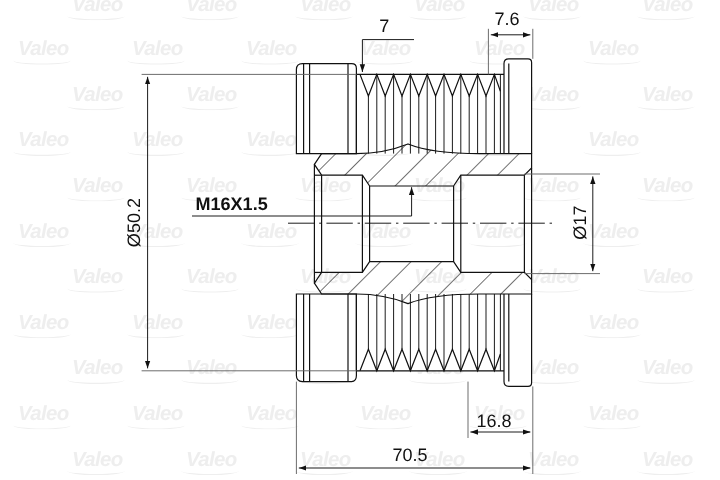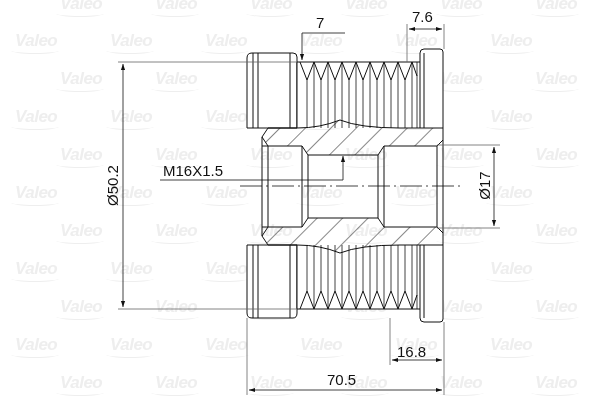--- a/index.html
+++ b/index.html
@@ -209,19 +209,19 @@
 
     <line x1="390" y1="318" x2="390" y2="365" stroke="#666"></line>
     <line x1="444" y1="322" x2="444" y2="395" stroke="#666"></line>
     <line x1="392" y1="360" x2="442" y2="360" marker-start="url(#arr)" marker-end="url(#arr)"></line>
 
     <line x1="247" y1="318" x2="247" y2="395" stroke="#666"></line>
     <line x1="249" y1="390" x2="442" y2="390" marker-start="url(#arr)" marker-end="url(#arr)"></line>
   </g>
 </svg>
 
-<div class="dim-text" style="left:163px; top:163px;">M16X1.5</div>
+<div class="dim-text" style="left:163px; top:163px;font-weight:bold;">M16X1.5</div>
 <div class="dim-text" style="left:316px; top:15px;">7</div>
 <div class="dim-text" style="left:412px; top:9px;text-align:center;">7.6</div>
 <div class="dim-text" style="left:397px; top:344px;">16.8</div>
 <div class="dim-text" style="left:327px; top:372px;">70.5</div>
 <div class="dim-text vert" style="left:86px; top:178px; width:52px; text-align:center;">Ø50.2</div>
 <div class="dim-text vert" style="left:464px; top:178px; width:40px; text-align:center;">Ø17</div>
 
 </body></html>

